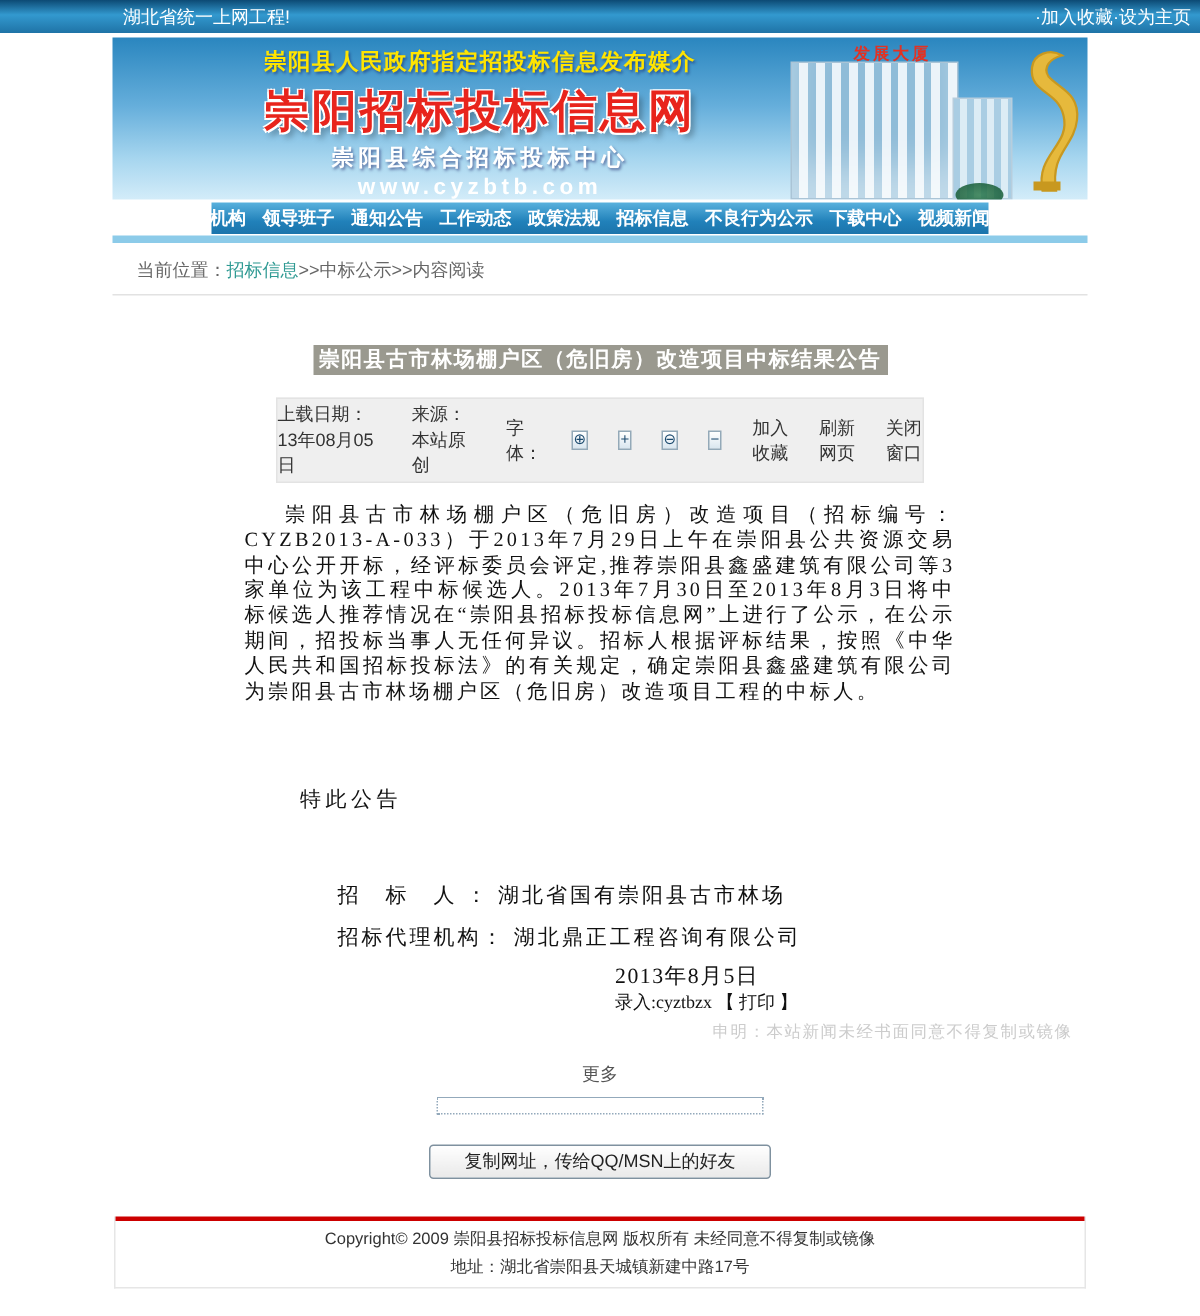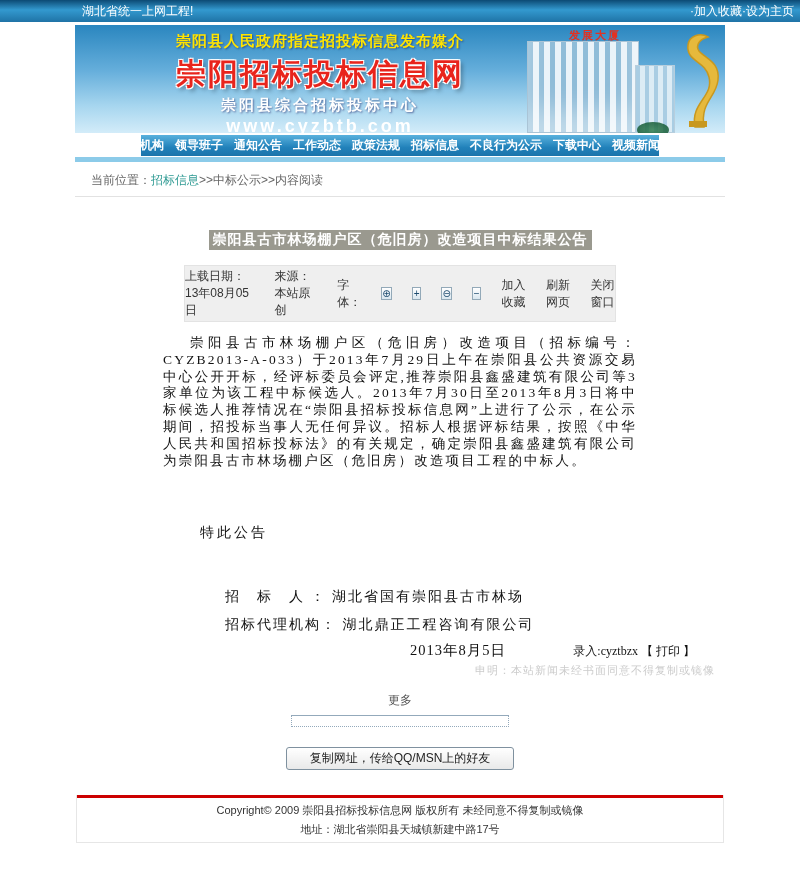--- a/index.html
+++ b/index.html
@@ -14,21 +14,21 @@
   .topbar-right a{font-size:12px;color:#fff;text-decoration:none;cursor:pointer;}
 
   
   .banner{position:relative;width:650px;height:108px;margin:3px auto 0;overflow:hidden;
     background:linear-gradient(180deg,#2a86bf 0%,#65aedb 42%,#a7d6ef 75%,#d3ecf9 100%);}
   .banner-text{position:absolute;left:10px;top:7px;width:470px;text-align:center;}
   .banner-slogan{color:#ffe400;font-size:15px;font-weight:bold;letter-spacing:1px;text-shadow:1px 1px 2px rgba(0,0,80,.45);}
   .banner-title{margin-top:3px;color:#e8241c;font-size:30px;font-weight:bold;letter-spacing:2px;
     text-shadow:-1px -1px 0 #fff,1px -1px 0 #fff,-1px 1px 0 #fff,1px 1px 0 #fff,3px 3px 4px rgba(0,0,0,.35);}
   .banner-sub{margin-top:1px;color:#fff;font-size:15px;font-weight:bold;letter-spacing:3px;text-shadow:1px 1px 2px rgba(0,0,80,.5);}
-  .banner-url{margin-top:1px;color:#fff;font-size:18px;font-weight:bold;letter-spacing:3px;}
+  .banner-url{margin-top:1px;color:#fff;font-size:15px;font-weight:bold;letter-spacing:3px;}
   .building{position:absolute;right:86px;top:16px;width:112px;height:92px;border:1px solid #aac4d6;
     background:repeating-linear-gradient(90deg,#8fbcd8 0 5px,#eaf3f9 5px 11px);box-shadow:inset 0 -22px 26px rgba(255,255,255,.45);}
   .building-wing{position:absolute;right:50px;top:40px;width:40px;height:68px;border:1px solid #b7cedd;
     background:repeating-linear-gradient(90deg,#a9cde3 0 4px,#dcecf5 4px 9px);}
   .building-sign{position:absolute;right:104px;top:3px;color:#e33122;font-size:11px;font-weight:bold;letter-spacing:2px;}
   .statue{position:absolute;right:2px;top:6px;}
   .palm{position:absolute;right:56px;bottom:-5px;width:32px;height:16px;border-radius:50%;
     background:radial-gradient(ellipse at center,#2f7c4e 0%,#175c36 70%);opacity:.85;}
 
   
@@ -55,21 +55,21 @@
 
   .h1{margin-top:17px;text-align:center;font-size:17px;font-weight:bold;color:#000;letter-spacing:2px;line-height:23px;}
   .h1-line2{letter-spacing:6px;}
 
   .serif{font-family:"Liberation Serif","DejaVu Serif",serif;}
   .body-text{width:474px;margin:13px auto 0;font-size:13.5px;color:#111;line-height:16.8px;letter-spacing:2.2px;
     text-align:justify;text-indent:2em;}
   .closing{margin:55px 0 0 125px;font-size:14px;color:#111;letter-spacing:3px;}
   .sign1{margin:46px 0 0 150px;font-size:14px;color:#111;letter-spacing:2px;}
   .sign2{margin:10px 0 0 150px;font-size:14px;color:#111;letter-spacing:2px;}
-  .sign-row{display:flex;justify-content:space-between;align-items:baseline;margin:7px 30px 0 335px;}
+  .sign-row{display:flex;justify-content:space-between;align-items:baseline;margin:7px 30px 0 335px;flex-direction:column;}
   .date-line{font-size:14.5px;color:#111;letter-spacing:1px;}
   .entry{font-size:12px;color:#111;white-space:nowrap;}
   .print-link{cursor:pointer;color:#111;text-decoration:none;}
   .notice{margin:3px 10px 0 0;text-align:right;font-size:11px;color:#ccc;letter-spacing:1px;}
   .more{margin-top:12px;text-align:center;}
   .more a{font-size:12px;color:#555;text-decoration:none;cursor:pointer;}
   .share-input{width:218px;height:12px;margin:6px auto 0;border:1px dotted #93a9bb;border-top:1px solid #93a9bb;background:#fff;}
   .share-btn{display:table;margin:20px auto 0;padding:2px 23px;font-size:12px;color:#222;cursor:pointer;
     background:linear-gradient(#ffffff,#e9e9e9);border:1px solid #7f919f;border-radius:3px;}
 

